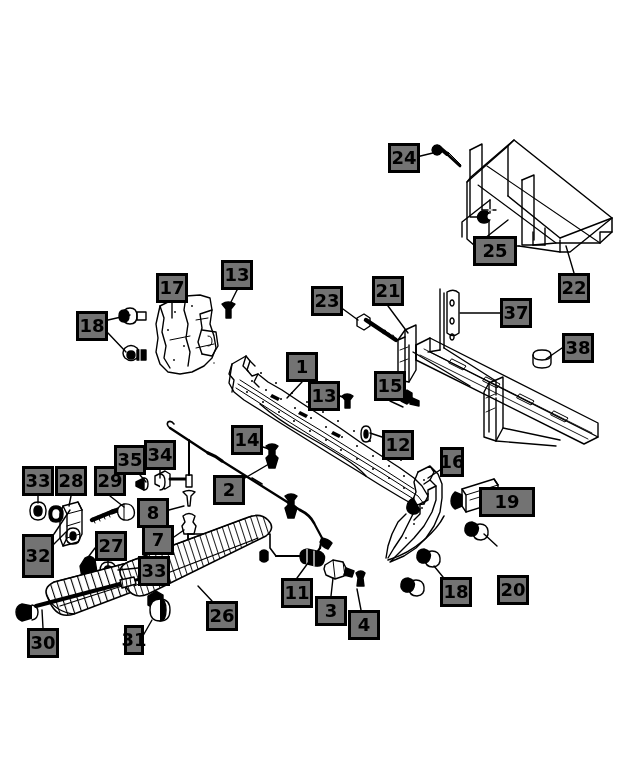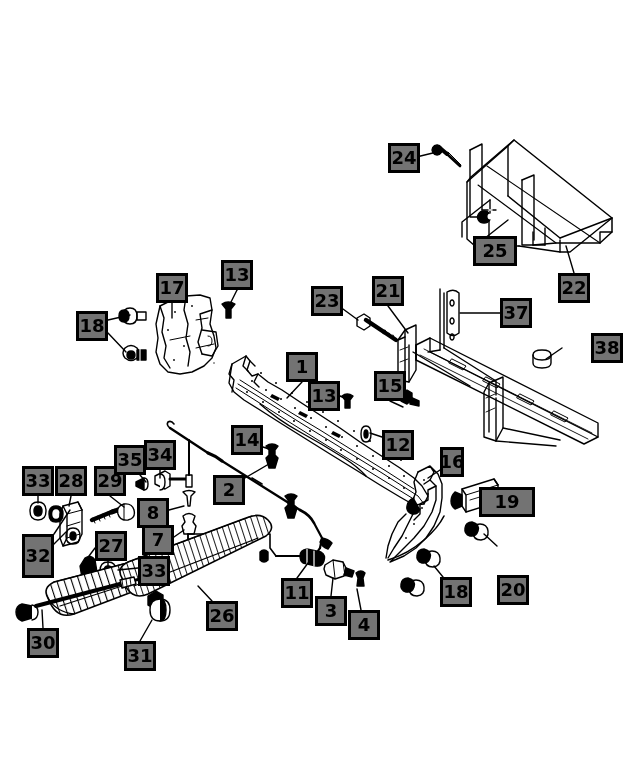--- a/index.html
+++ b/index.html
@@ -482,23 +482,23 @@
       <div class="callout c2" style="left: 372px; top: 276px; width: 32px; height: 30px;">21</div>
       <div class="callout c2" style="left: 558px; top: 273px; width: 32px; height: 30px;">22</div>
       <div class="callout c2" style="left: 311px; top: 286px; width: 32px; height: 30px;">23</div>
       <div class="callout c2" style="left: 388px; top: 143px; width: 32px; height: 30px;">24</div>
       <div class="callout c2" style="left: 473px; top: 236px; width: 44px; height: 30px;">25</div>
       <div class="callout c2" style="left: 206px; top: 601px; width: 32px; height: 30px;">26</div>
       <div class="callout c2" style="left: 95px; top: 531px; width: 32px; height: 30px;">27</div>
       <div class="callout c2" style="left: 55px; top: 466px; width: 32px; height: 30px;">28</div>
       <div class="callout c2" style="left: 94px; top: 466px; width: 32px; height: 30px;">29</div>
       <div class="callout c2" style="left: 27px; top: 628px; width: 32px; height: 30px;">30</div>
-      <div class="callout c2" style="left: 124px; top: 641px; width: 32px; height: 30px;">31</div>
+      <div class="callout c2" style="left: 124px; top: 625px; width: 20px; height: 30px;">31</div>
       <div class="callout c2" style="left: 22px; top: 534px; width: 32px; height: 44px;">32</div>
       <div class="callout c2" style="left: 22px; top: 466px; width: 32px; height: 30px;">33</div>
       <div class="callout c2" style="left: 138px; top: 556px; width: 32px; height: 30px;">33</div>
       <div class="callout c2" style="left: 144px; top: 440px; width: 32px; height: 30px;">34</div>
       <div class="callout c2" style="left: 114px; top: 445px; width: 32px; height: 30px;">35</div>
       <div class="callout c2" style="left: 500px; top: 298px; width: 32px; height: 30px;">37</div>
-      <div class="callout c2" style="left: 562px; top: 333px; width: 32px; height: 30px; margin-left: 29px;">38</div>
+      <div class="callout c2" style="left: 562px; top: 333px; width: 32px; height: 30px;">38</div>
     </div>
 
 </div>
 
 </body></html>

